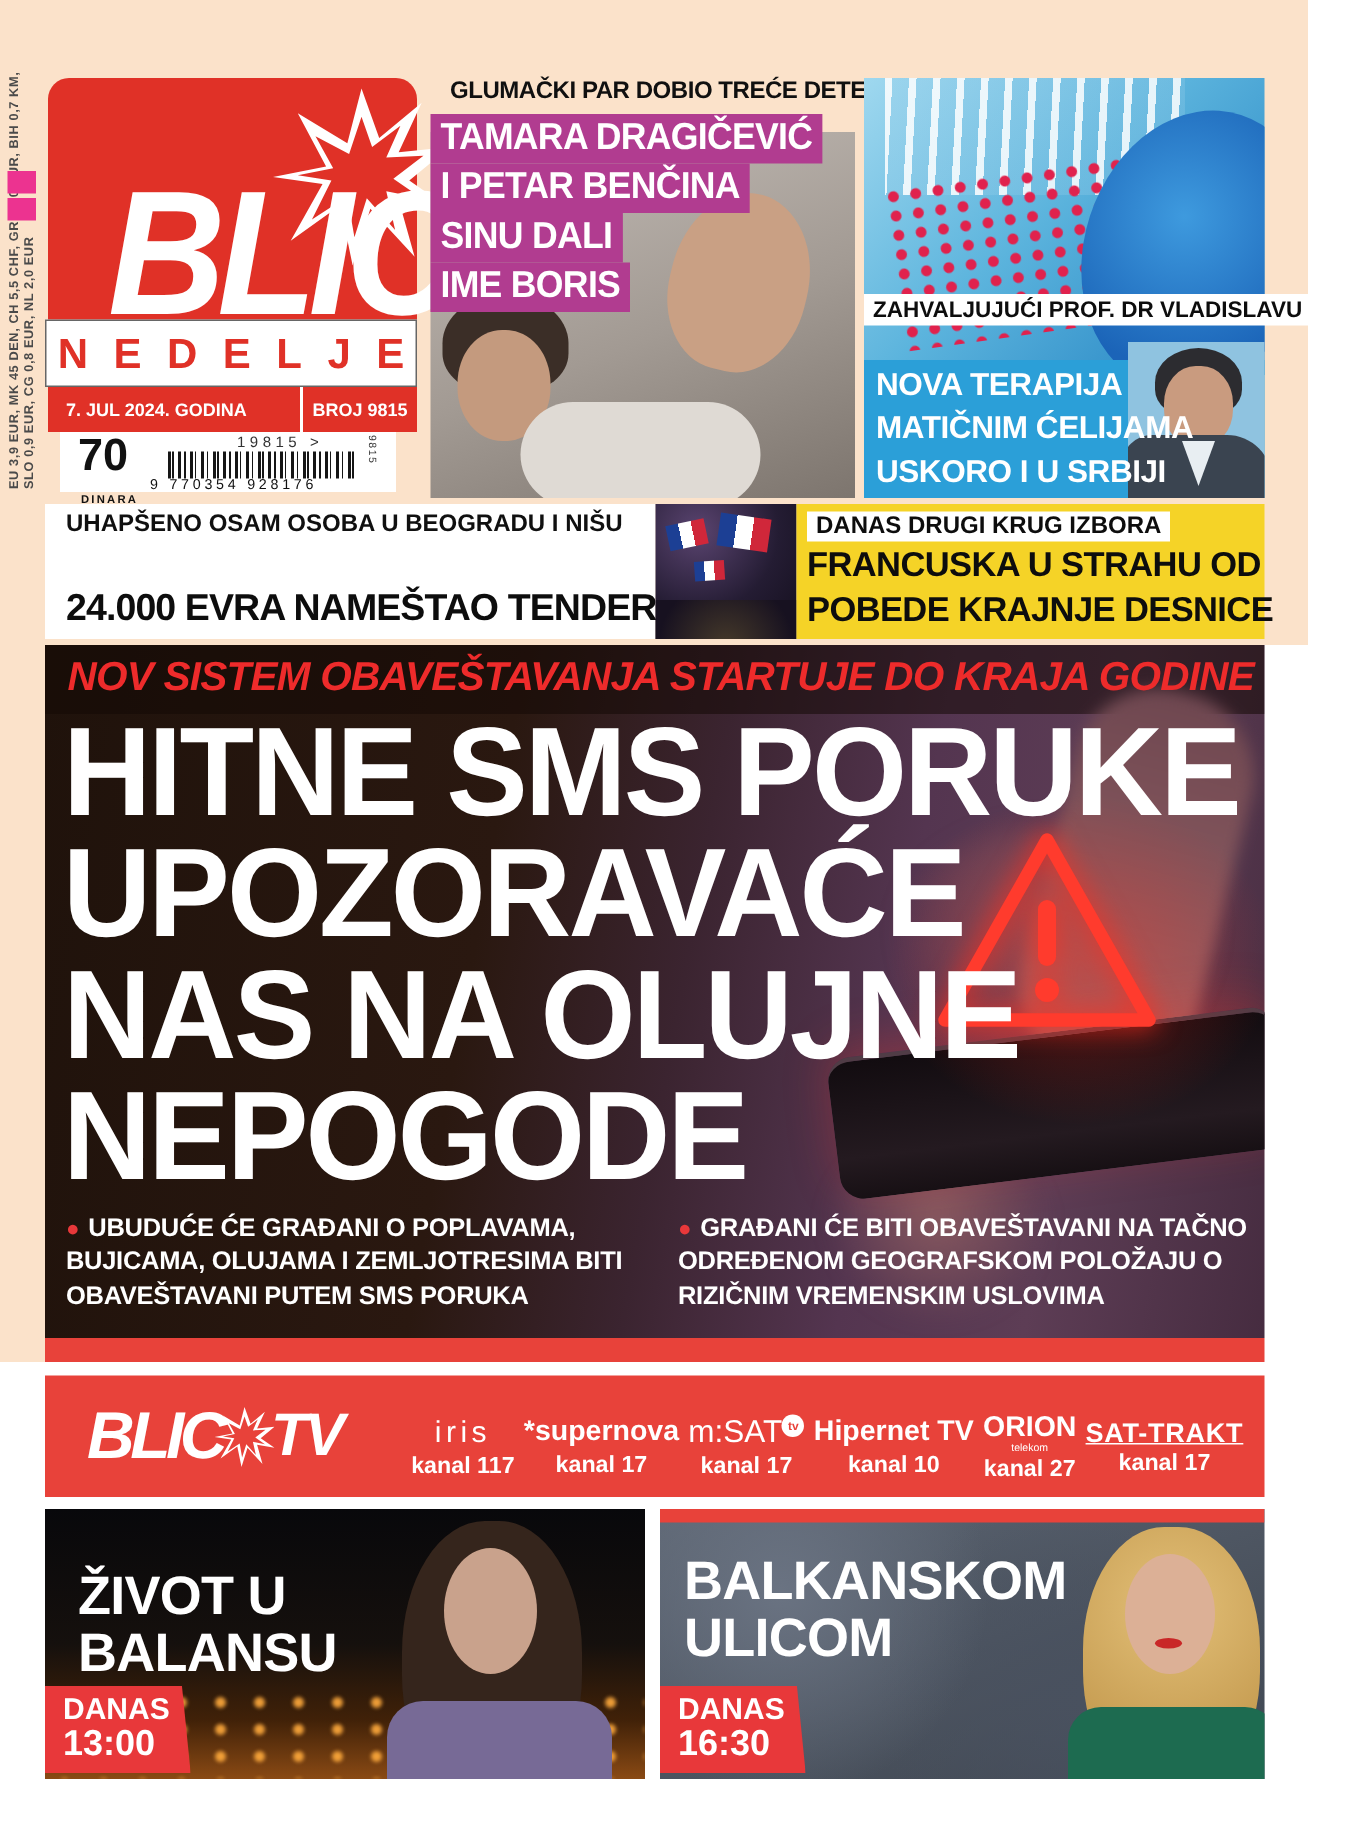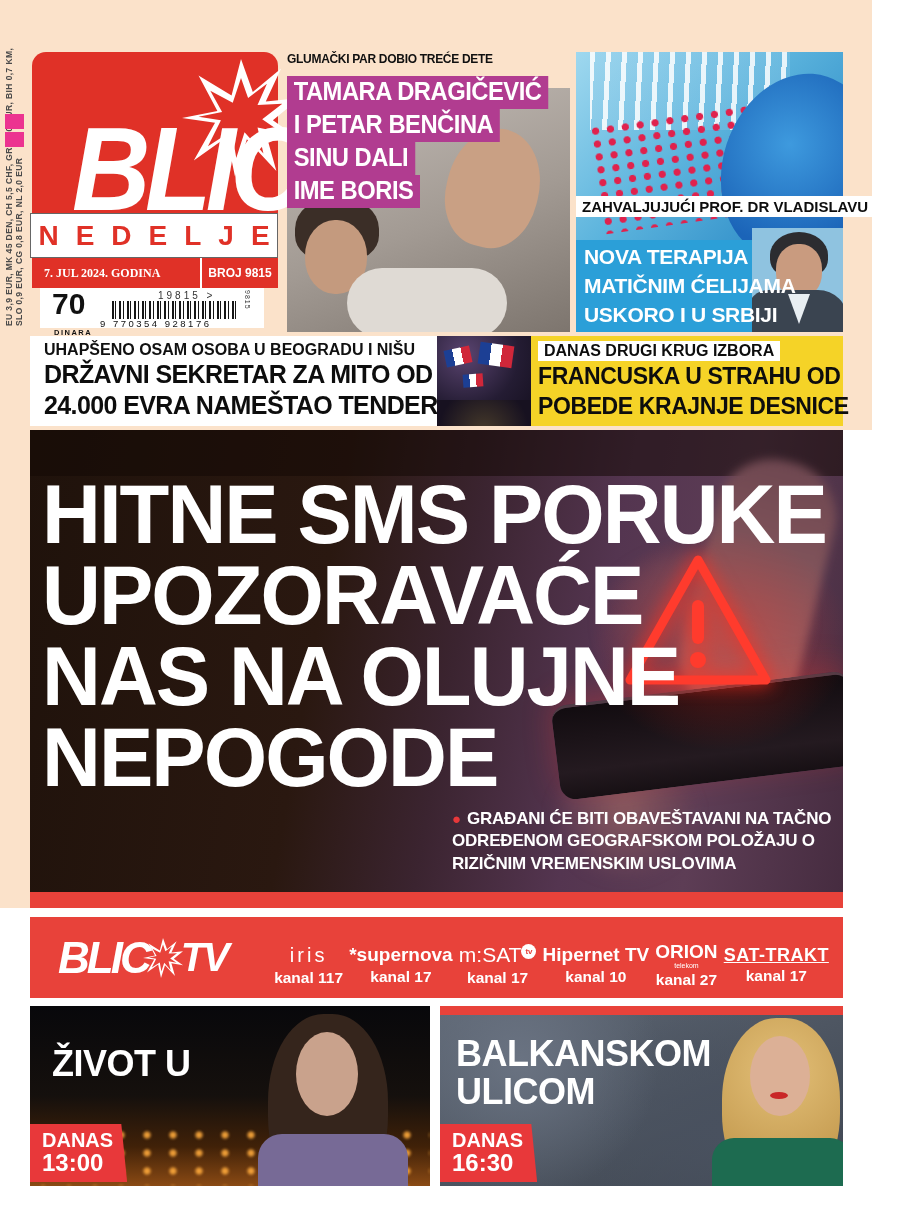--- a/index.html
+++ b/index.html
@@ -17,34 +17,34 @@
   
   .logo-box{left:32px;top:52px;width:246px;height:236px;background:#e03127;border-radius:14px;}
   .blic-text{left:40px;top:58px;font-size:118px;font-weight:bold;font-style:italic;color:#fff;
         letter-spacing:-6px;transform:scaleX(.92);transform-origin:0 0;line-height:1;}
   .burst{left:176px;top:56px;width:118px;height:120px;}
   .nedelje{left:30px;top:213px;width:248px;height:45px;background:#fff;border:1px solid #666;
         box-sizing:border-box;display:flex;align-items:center;justify-content:center;
         font-size:28px;font-weight:bold;color:#e03127;letter-spacing:17px;text-indent:17px;}
   .date-row{left:32px;top:258px;width:246px;height:30px;background:#e03127;display:flex;
         align-items:center;color:#fff;font-size:12px;font-weight:bold;}
-  .date-cell{padding-left:12px;flex:1;font-family:Liberation Serif, serif;}
+  .date-cell{padding-left:12px;flex:1;}
   .date-div{width:2px;height:100%;background:#fff;}
   .issue-cell{width:76px;text-align:center;}
   .bc-panel{left:40px;top:288px;width:224px;height:40px;background:#fff;}
   .price-num{left:12px;top:1px;font-size:30px;font-weight:bold;color:#111;line-height:1;}
   .price-unit{left:14px;top:40px;font-size:7.5px;font-weight:bold;color:#111;letter-spacing:1.5px;}
   .bc-top{left:118px;top:2px;font-size:10px;color:#333;letter-spacing:3px;}
   .barcode{left:72px;top:13px;width:124px;height:18px;
      background:repeating-linear-gradient(90deg,#161616 0 2px,#fff 2px 3px,#161616 3px 4px,#fff 4px 7px,#161616 7px 9px,#fff 9px 11px,#161616 11px 12px,#fff 12px 15px);}
   .bc-num{left:60px;top:30px;font-size:9.5px;color:#111;letter-spacing:2.5px;}
   .bc-side{left:204px;top:2px;font-size:7px;color:#333;writing-mode:vertical-rl;letter-spacing:1px;}
 
   
-  .tc-kicker{left:287px;top:52px;font-size:12px;font-weight:bold;color:#101010;letter-spacing:-.3px;}
+  .tc-kicker{left:300px;top:52px;font-size:16px;font-weight:bold;color:#101010;letter-spacing:-.3px;}
   .tc-photo{left:287px;top:88px;width:283px;height:244px;overflow:hidden;
      background:linear-gradient(160deg,#c4bdb7 0%,#a29a93 55%,#7d756e 100%);}
   .tc-wface{position:absolute;left:160px;top:40px;width:92px;height:120px;border-radius:50% 50% 45% 45%;
      background:#c9a084;transform:rotate(14deg);}
   .tc-whair{position:absolute;left:138px;top:16px;width:140px;height:170px;border-radius:50%;
      background:radial-gradient(circle at 60% 30%,#8a6a50 0%,#6e5440 60%,#5a432f 100%);z-index:-1;}
   .tc-mhair{position:absolute;left:8px;top:108px;width:84px;height:66px;border-radius:50% 50% 40% 40%;background:#3b2e27;}
   .tc-mface{position:absolute;left:18px;top:132px;width:62px;height:74px;border-radius:48%;background:#c49a7e;}
   .tc-baby{position:absolute;left:60px;top:180px;width:160px;height:70px;border-radius:40px;background:#dfdad4;}
   .tc-line{left:287px;background:#b13c90;color:#fff;font-weight:bold;font-size:25px;
@@ -210,21 +210,20 @@
   <div class="abs tr-line" style="top:303px;">USKORO I U SRBIJI</div>
   <div class="abs tr-port">
     <div class="tr-hair"></div>
     <div class="tr-face"></div>
     <div class="tr-suit"></div>
     <div class="tr-shirt"></div>
   </div>
 
   <div class="abs ms-white"></div>
   <div class="abs ms-kick">UHAPŠENO OSAM OSOBA U BEOGRADU I NIŠU</div>
-  <div class="abs ms-big" style="top:360px;">DRŽAVNI SEKRETAR ZA MITO OD</div>
   <div class="abs ms-big" style="top:391px;">24.000 EVRA NAMEŠTAO TENDERE</div>
   <div class="abs ms-photo">
     <div class="flag" style="left:8px;top:12px;transform:rotate(-12deg);"></div>
     <div class="flag" style="left:42px;top:8px;transform:rotate(8deg);width:34px;height:22px;"></div>
     <div class="flag" style="left:26px;top:38px;transform:rotate(-4deg);width:20px;height:13px;"></div>
     <div class="ms-crowd"></div>
   </div>
   <div class="abs ms-yellow"></div>
   <div class="abs my-kick">DANAS DRUGI KRUG IZBORA</div>
   <div class="abs my-big" style="top:363px;">FRANCUSKA U STRAHU OD</div>
@@ -238,24 +237,28 @@
     <div class="phone"></div>
     <div class="glow"></div>
     <div class="warn">
       <svg width="160" height="152" viewBox="0 0 160 152">
         <path d="M80 12 L148 132 L12 132 Z" fill="none" stroke="#ff3b2d" stroke-width="9" stroke-linejoin="round"></path>
         <rect x="74" y="52" width="12" height="44" rx="6" fill="#ff3b2d"></rect>
         <circle cx="80" cy="112" r="8" fill="#ff3b2d"></circle>
       </svg>
     </div>
   </div>
+  <div class="abs hero-kick">NOV SISTEM OBAVEŠTAVANJA STARTUJE DO KRAJA GODINE</div>
   <div class="abs hl" style="top:472px;">HITNE SMS PORUKE</div>
   <div class="abs hl" style="top:553px;">UPOZORAVAĆE</div>
   <div class="abs hl" style="top:634px;">NAS NA OLUJNE</div>
   <div class="abs hl" style="top:715px;">NEPOGODE</div>
+  <div class="abs bullet" style="left:44px;top:808px;width:382px;">
+    <span class="bdot">●</span><span>UBUDUĆE ĆE GRAĐANI O POPLAVAMA, BUJICAMA, OLUJAMA I ZEMLJOTRESIMA BITI OBAVEŠTAVANI PUTEM SMS PORUKA</span>
+  </div>
   <div class="abs bullet" style="left:452px;top:808px;width:392px;">
     <span class="bdot">●</span><span>GRAĐANI ĆE BITI OBAVEŠTAVANI NA TAČNO ODREĐENOM GEOGRAFSKOM POLOŽAJU O RIZIČNIM VREMENSKIM USLOVIMA</span>
   </div>
   <div class="abs redbar"></div>
 
   <div class="abs tvband">
     <div class="tvlogo">
       <span class="b">BLIC</span>
       <span class="tvburst">
         <svg width="40" height="44" viewBox="0 0 100 100">
@@ -293,20 +296,21 @@
       </div>
     </div>
   </div>
 
   <div class="abs promo promoL">
     <div class="lights"></div>
     <div class="pl-hair"></div>
     <div class="pl-face"></div>
     <div class="pl-dress"></div>
     <div class="abs pt" style="left:22px;top:40px;">ŽIVOT U</div>
+    <div class="abs pt" style="left:22px;top:78px;">BALANSU</div>
     <div class="abs badge" style="left:0;top:118px;">
       <div class="d">DANAS</div>
       <div class="t">13:00</div>
     </div>
   </div>
 
   <div class="abs promo promoR">
     <div class="pr-topbar"></div>
     <div class="pr-hair"></div>
     <div class="pr-face"></div>

